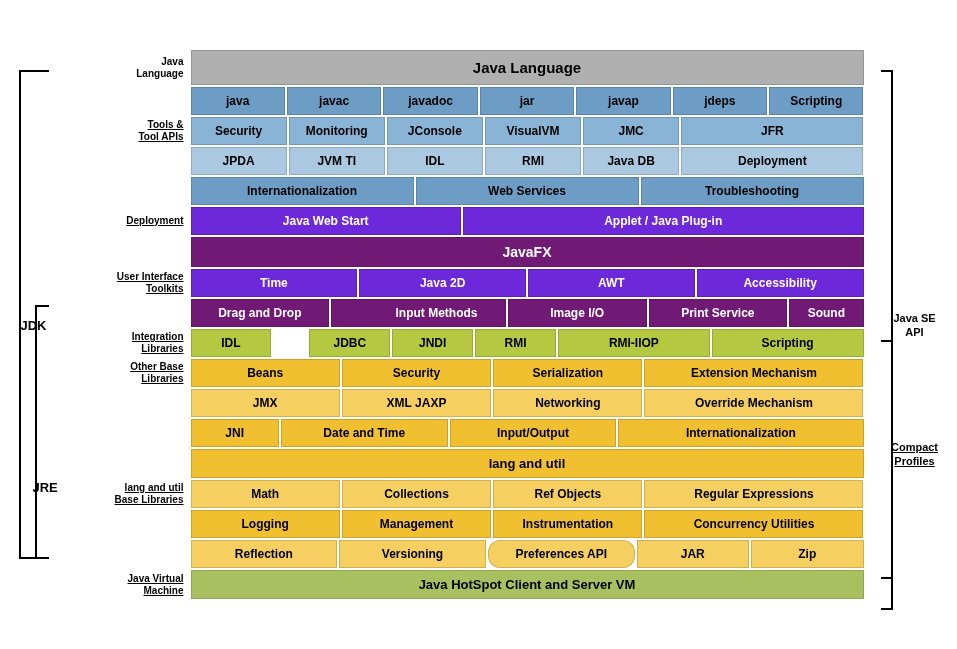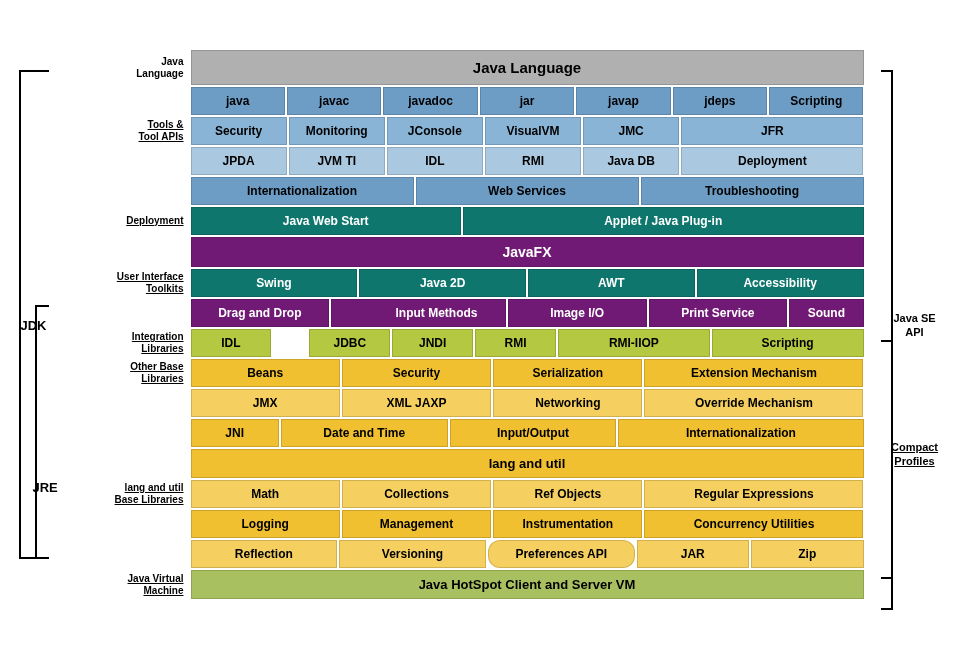--- a/index.html
+++ b/index.html
@@ -18,21 +18,21 @@
       justify-content: center;
       text-align: center;
       font-size: 12px;
       font-weight: bold;
       padding: 6px 4px;
       border: 1px solid rgba(0,0,0,0.15);
     }
     .cell.blue-dark { background: #6d9dc5; color: #000; }
     .cell.blue-med { background: #89b4d6; color: #000; }
     .cell.blue-light { background: #aac9e0; color: #000; }
-    .cell.orange { background: #0f766e; color: #fff; }
+    .cell.orange { background: #6d28d9; color: #fff; }
     .cell.orange-dark { background: #701a75; color: #fff; }
     .cell.yellow-green { background: #b5c842; color: #000; }
     .cell.yellow { background: #f0c030; color: #000; }
     .cell.yellow-light { background: #f5d060; color: #000; }
     .cell.green-vm { background: #a8c060; color: #000; }
     .cell.gray-header { background: #b0b0b0; color: #000; font-size: 14px; }
   </style>
 </head>
 <body>
 
@@ -107,21 +107,21 @@
       <div style="display:flex; flex-direction:row; gap:2px; align-items:stretch;">
         <div style="width:75px;"></div>
         <div class="cell orange-dark" style="flex:1; font-size:14px;">JavaFX</div>
       </div>
 
       <div style="display:flex; flex-direction:row; gap:2px; align-items:stretch;">
         <div style="width:75px; display:flex; align-items:center; justify-content:flex-end; font-size:10px; font-weight:bold; padding-right:5px; text-align:right; line-height:1.2;">
             <span style="white-space:pre-line; text-align:right; text-decoration:underline;">User Interface
 Toolkits</span>
           </div>
-        <div class="cell orange" style="flex:2;">Swing</div>
+        <div class="cell orange" style="flex:2;">Time</div>
         <div class="cell orange" style="flex:2;">Java 2D</div>
         <div class="cell orange" style="flex:2;">AWT</div>
         <div class="cell orange" style="flex:2;">Accessibility</div>
       </div>
 
       <div style="display:flex; flex-direction:row; gap:2px; align-items:stretch;">
         <div style="width:75px; visibility:hidden;"></div>
         <div class="cell orange-dark" style="flex:2;">Drag and Drop</div>
         <div class="cell orange-dark" style="flex:2;padding-left:40px;">Input Methods</div>
         <div class="cell orange-dark" style="flex:2;">Image I/O</div>

